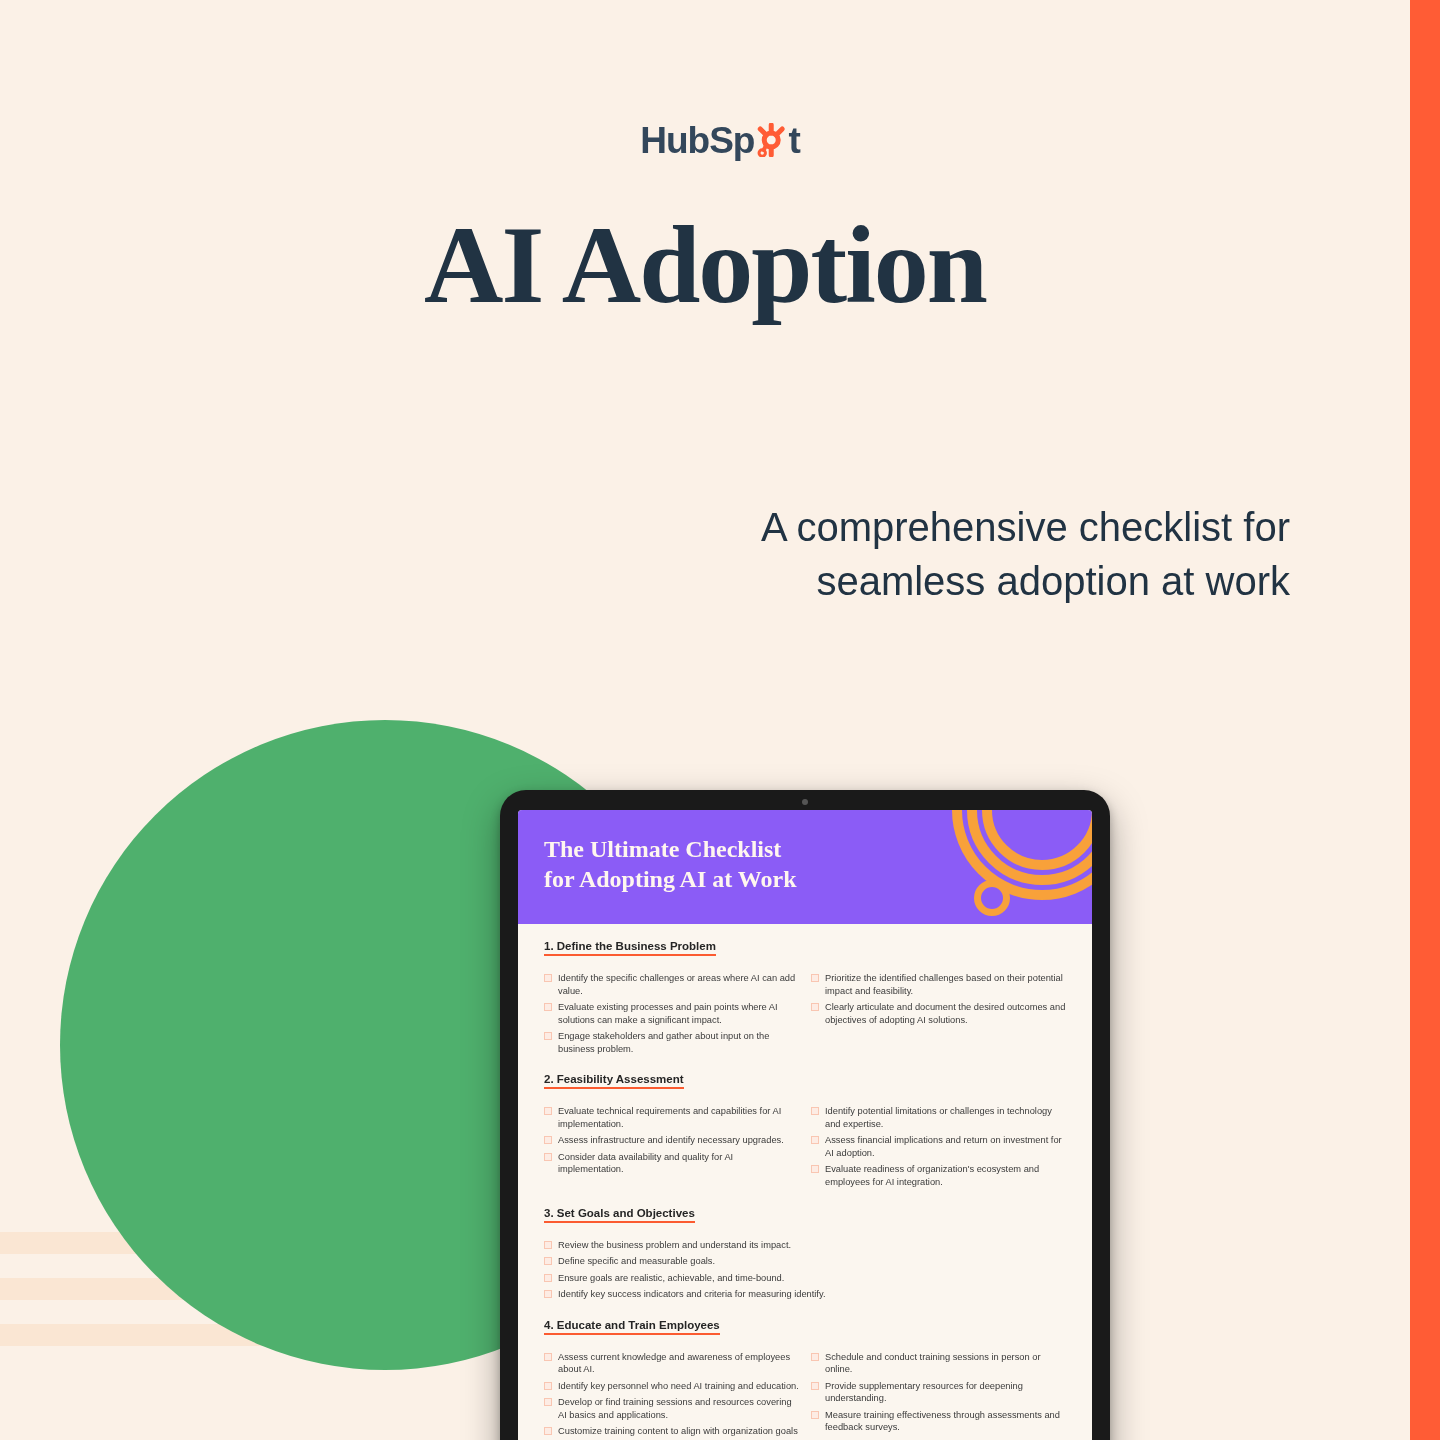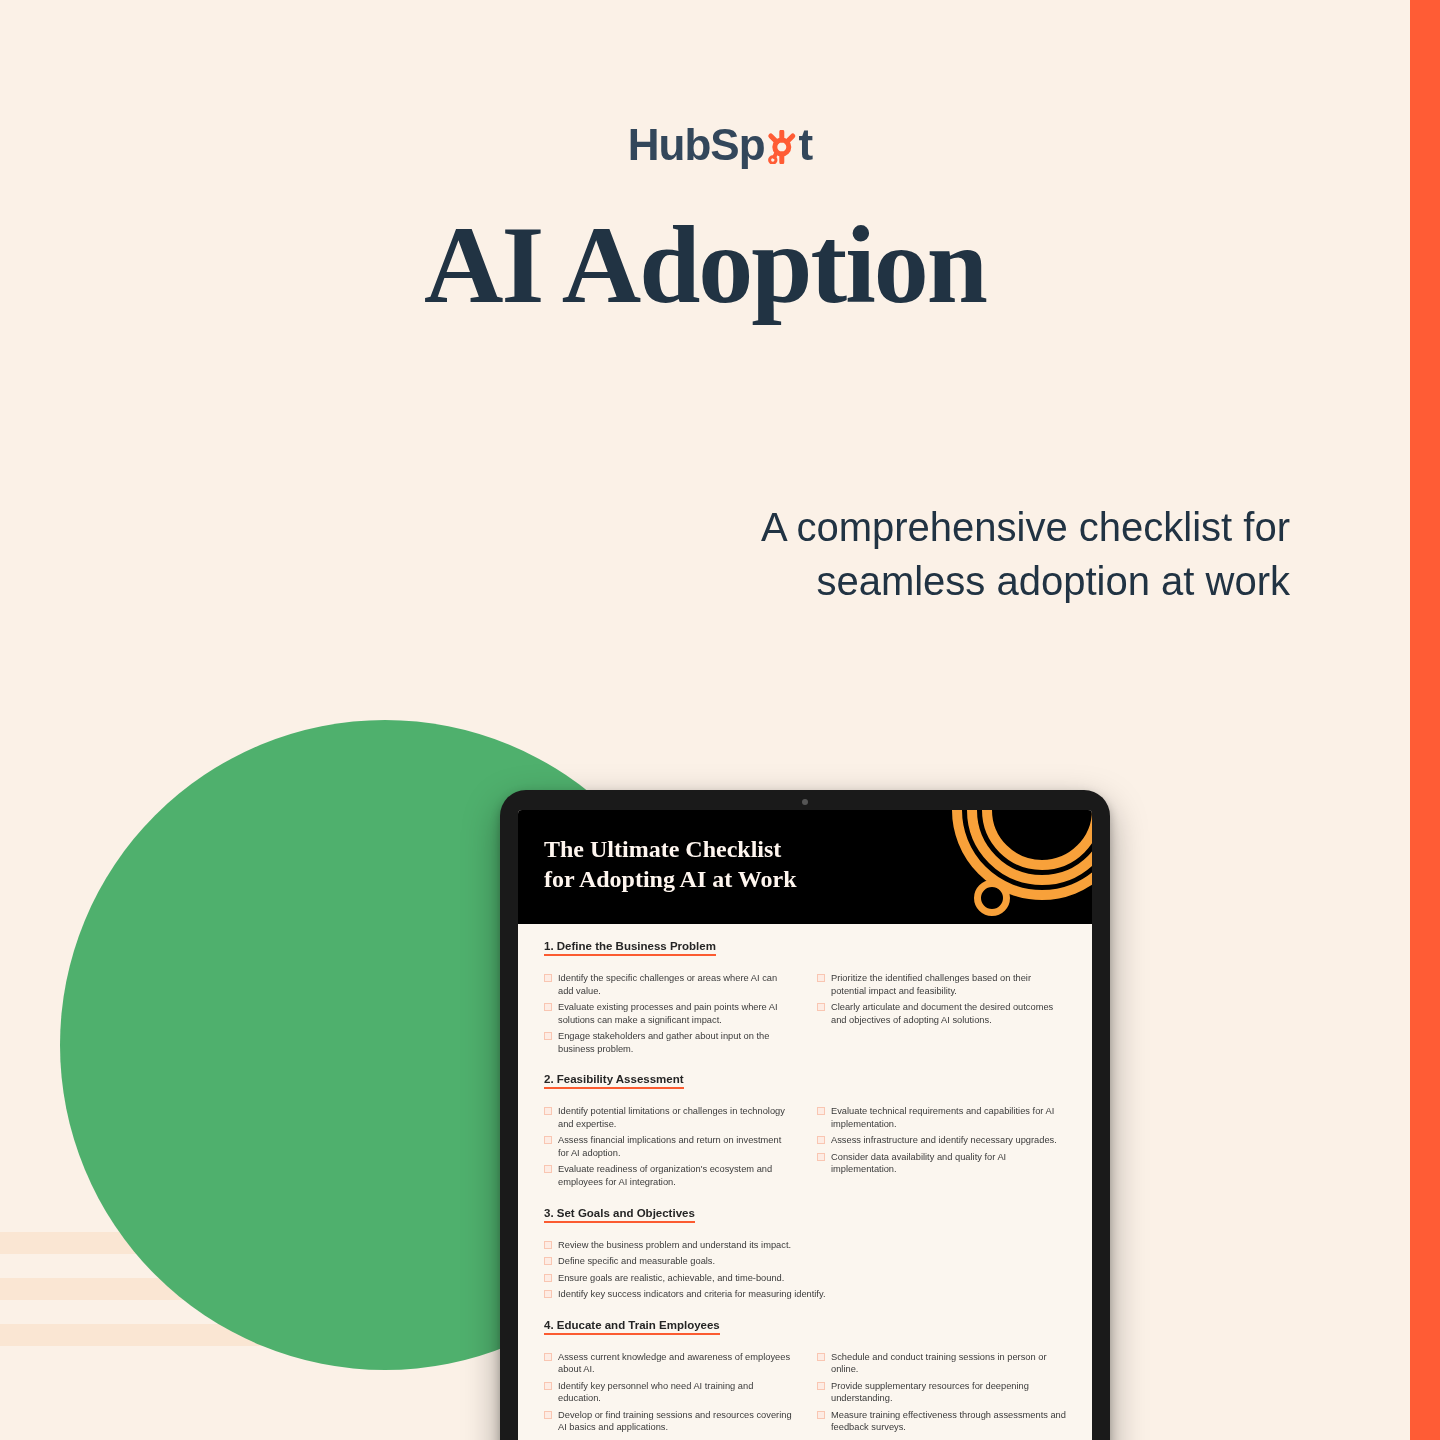--- a/index.html
+++ b/index.html
@@ -35,21 +35,21 @@
     width: 650px; height: 650px;
     border-radius: 50%;
     background: #4fb06d;
   }
 
   
   .logo {
     position: absolute;
     left: 50%; top: 120px;
     transform: translateX(-50%);
-    font-size: 44px;
+    font-size: 37px;
     font-weight: 700;
     color: #33475b;
     letter-spacing: -1px;
   }
   .logo .sprocket {
     display: inline-block;
     position: relative;
     top: -2px;
   }
   .logo svg { vertical-align: -6px; }
@@ -99,21 +99,21 @@
   .screen {
     width: 100%; height: 100%;
     background: #fbf6ef;
     border-radius: 4px;
     overflow: hidden;
     display: flex;
     flex-direction: column;
   }
 
   .doc-header {
-    background: #000000;
+    background: #8b5cf6;
     color: #fff6ef;
     padding: 24px 26px 30px 26px;
     position: relative;
     overflow: hidden;
   }
   .doc-header h2 {
     font-family: Georgia, serif;
     font-size: 24px;
     line-height: 1.25;
     font-weight: 700;
@@ -140,21 +140,21 @@
     font-weight: 700;
     font-size: 11.5px;
     color: #252525;
     display: inline-block;
     border-bottom: 2px solid #fb5b30;
     padding-bottom: 2px;
     margin-bottom: 16px;
   }
   .cols {
     display: flex;
-    gap: 24px;
+    gap: 12px;
   }
   .col { flex:1; }
   .item {
     display: flex;
     align-items: flex-start;
     gap: 6px;
     line-height: 1.35;
     margin-bottom: 4px;
   }
   .item .box {
@@ -228,43 +228,43 @@
               <div class="item">
                 <span class="box"></span>
                 <span>Clearly articulate and document the desired outcomes and objectives of adopting AI solutions.</span>
               </div>
             </div>
           </div></div>
         <div class="section"><div class="sec-title">2. Feasibility Assessment</div><div class="cols">
             <div class="col">
               <div class="item">
                 <span class="box"></span>
+                <span>Evaluate technical requirements and capabilities for AI implementation.</span>
+              </div>
+              <div class="item">
+                <span class="box"></span>
+                <span>Assess infrastructure and identify necessary upgrades.</span>
+              </div>
+              <div class="item">
+                <span class="box"></span>
+                <span>Consider data availability and quality for AI implementation.</span>
+              </div>
+            </div>
+            <div class="col">
+              <div class="item">
+                <span class="box"></span>
                 <span>Identify potential limitations or challenges in technology and expertise.</span>
               </div>
               <div class="item">
                 <span class="box"></span>
                 <span>Assess financial implications and return on investment for AI adoption.</span>
               </div>
               <div class="item">
                 <span class="box"></span>
                 <span>Evaluate readiness of organization's ecosystem and employees for AI integration.</span>
-              </div>
-            </div>
-            <div class="col">
-              <div class="item">
-                <span class="box"></span>
-                <span>Evaluate technical requirements and capabilities for AI implementation.</span>
-              </div>
-              <div class="item">
-                <span class="box"></span>
-                <span>Assess infrastructure and identify necessary upgrades.</span>
-              </div>
-              <div class="item">
-                <span class="box"></span>
-                <span>Consider data availability and quality for AI implementation.</span>
               </div>
             </div>
           </div></div>
         <div class="section"><div class="sec-title">3. Set Goals and Objectives</div><div class="cols">
             <div class="col">
               <div class="item">
                 <span class="box"></span>
                 <span>Review the business problem and understand its impact.</span>
               </div>
               <div class="item">

